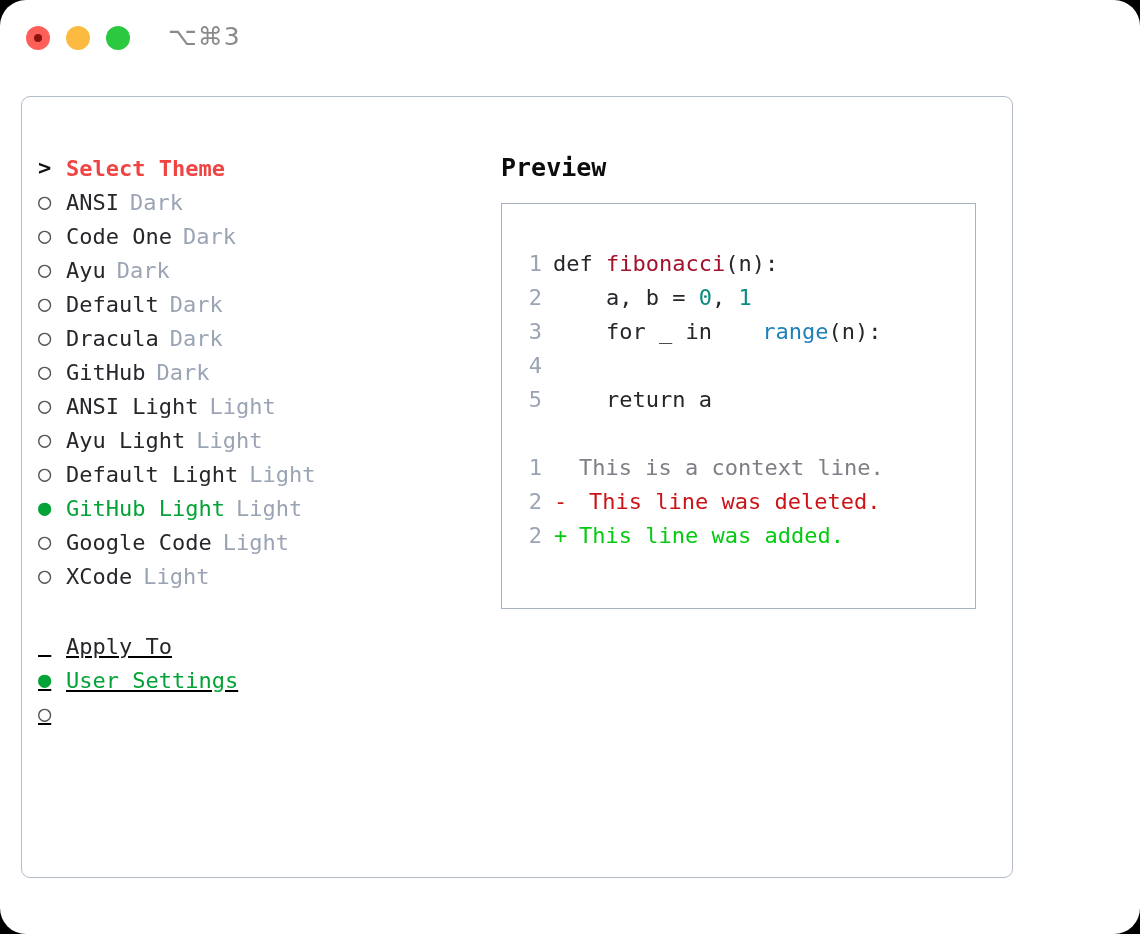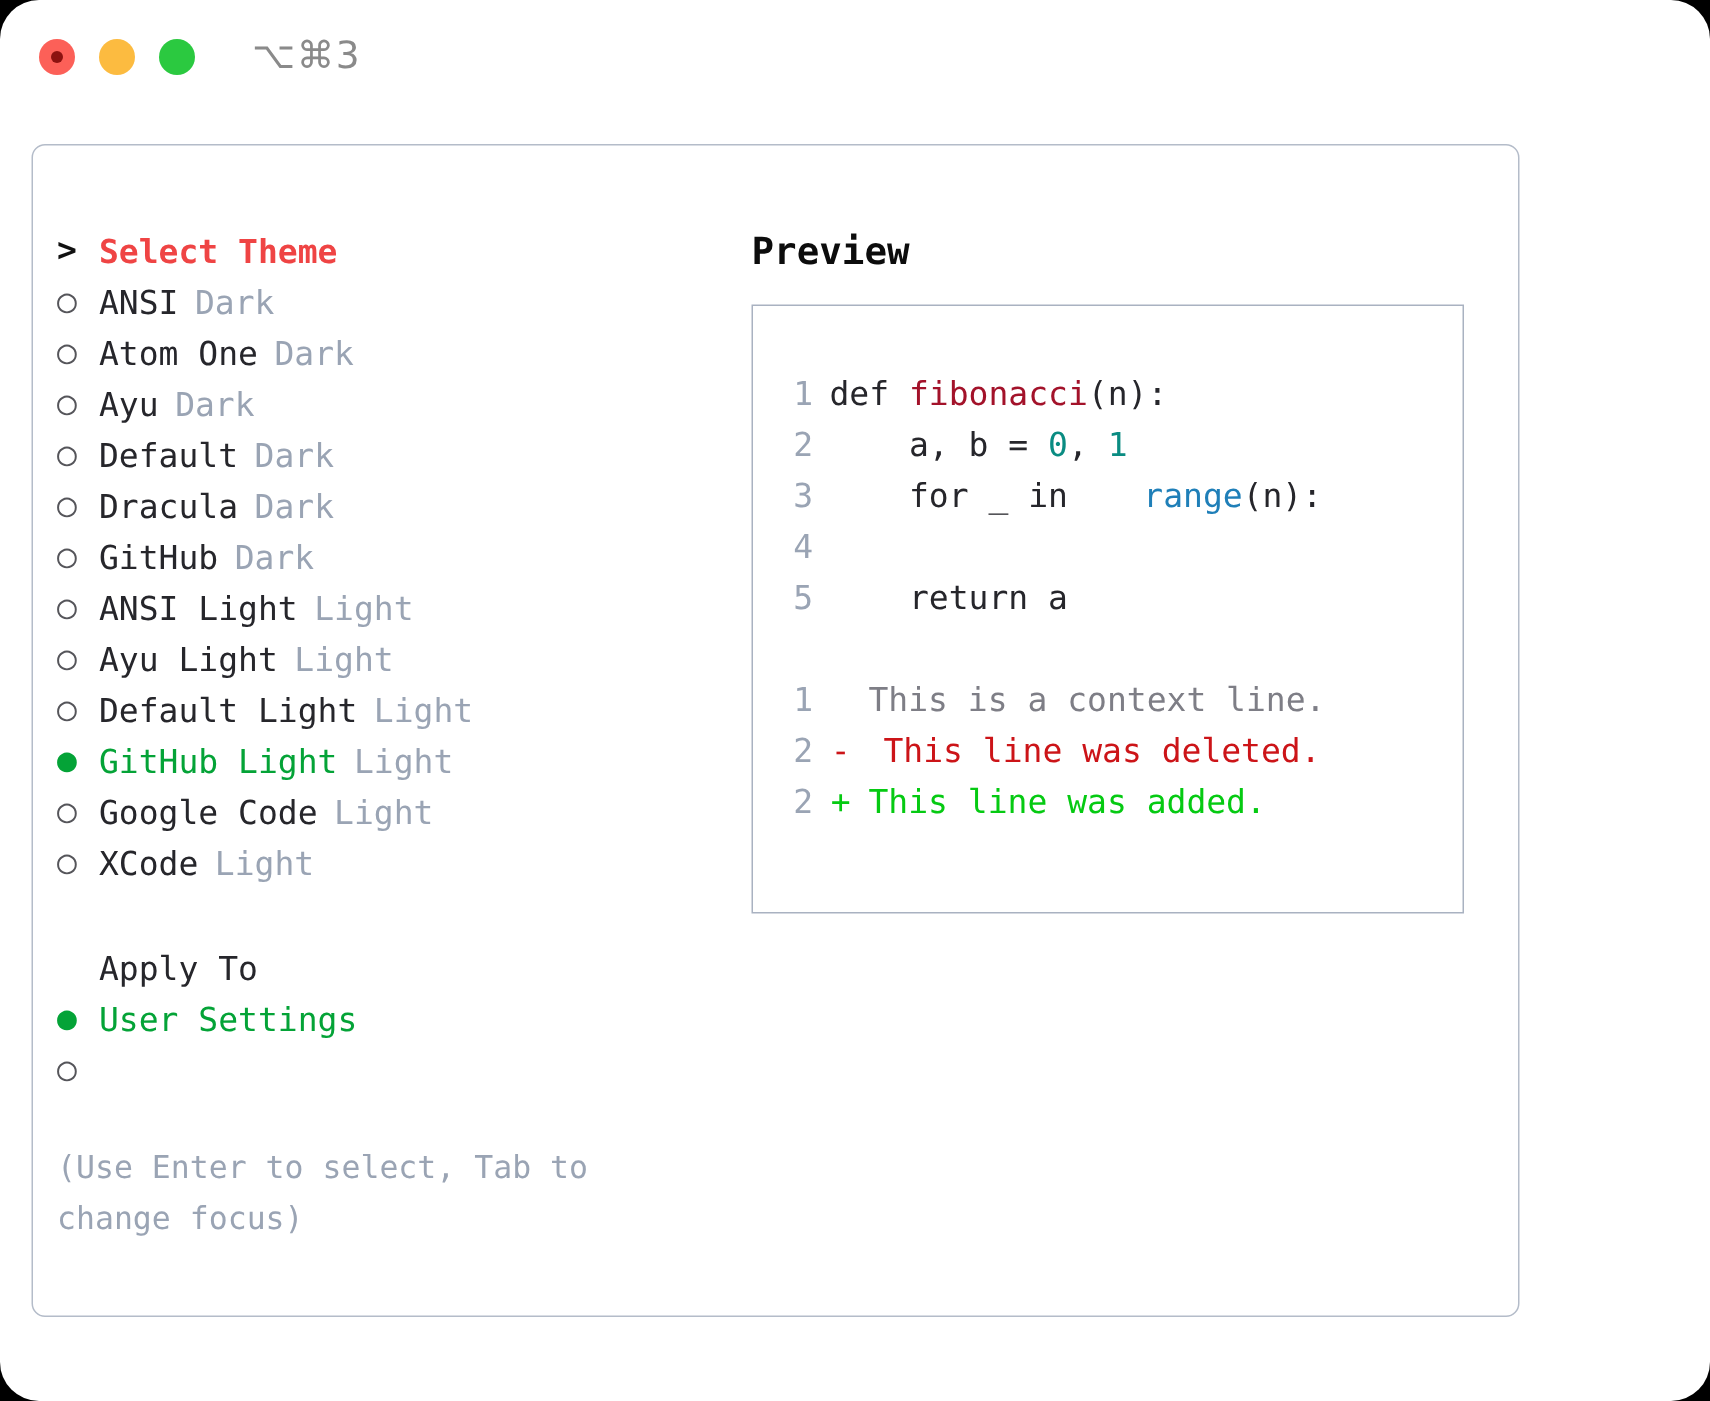--- a/index.html
+++ b/index.html
@@ -100,21 +100,21 @@
   .marker.caret      { color: #111111; font-weight: bold; }
   .marker.radio-off  { color: #55555a; }
   .marker.radio-on   { color: #04a337; }
   .marker.blank      { color: transparent; }
 
   .row-label      { color: #26262b; }
   .row-label.sel   { color: #04a337; }
   .row-label.head  { color: #ef4444; font-weight: bold; }
   .row-variant    { color: #9aa4b4; margin-left: 11px; }
 
-  #apply-block { margin-top: 36px; }
+  #apply-block { margin-top: 36px; text-decoration: underline; }
 
   #hint-text {
     position: absolute;
     left: 16px;
     top: 664px;
     width: 405px;
     font-size: 21px;
     line-height: 34px;
     color: #9aa4b4;
   }
@@ -196,21 +196,21 @@
 
     <div id="theme-column">
 
       <div class="list-row">
         <span class="marker caret">&gt;</span>
         <span class="row-label head">Select Theme</span>
       </div>
 
       <div id="theme-list">
           <div class="list-row"><span class="marker radio-off">○</span><span class="row-label">ANSI</span><span class="row-variant">Dark</span></div>
-          <div class="list-row"><span class="marker radio-off">○</span><span class="row-label">Atom One</span><span class="row-variant">Dark</span></div>
+          <div class="list-row"><span class="marker radio-off">○</span><span class="row-label">Code One</span><span class="row-variant">Dark</span></div>
           <div class="list-row"><span class="marker radio-off">○</span><span class="row-label">Ayu</span><span class="row-variant">Dark</span></div>
           <div class="list-row"><span class="marker radio-off">○</span><span class="row-label">Default</span><span class="row-variant">Dark</span></div>
           <div class="list-row"><span class="marker radio-off">○</span><span class="row-label">Dracula</span><span class="row-variant">Dark</span></div>
           <div class="list-row"><span class="marker radio-off">○</span><span class="row-label">GitHub</span><span class="row-variant">Dark</span></div>
           <div class="list-row"><span class="marker radio-off">○</span><span class="row-label">ANSI Light</span><span class="row-variant">Light</span></div>
           <div class="list-row"><span class="marker radio-off">○</span><span class="row-label">Ayu Light</span><span class="row-variant">Light</span></div>
           <div class="list-row"><span class="marker radio-off">○</span><span class="row-label">Default Light</span><span class="row-variant">Light</span></div>
           <div class="list-row"><span class="marker radio-on">●</span><span class="row-label sel">GitHub Light</span><span class="row-variant">Light</span></div>
           <div class="list-row"><span class="marker radio-off">○</span><span class="row-label">Google Code</span><span class="row-variant">Light</span></div>
           <div class="list-row"><span class="marker radio-off">○</span><span class="row-label">XCode</span><span class="row-variant">Light</span></div>
@@ -221,21 +221,20 @@
           <span class="marker blank">○</span>
           <span class="row-label">Apply To</span>
         </div>
         <div id="apply-list">
             <div class="list-row"><span class="marker radio-on">●</span><span class="row-label sel">User Settings</span></div>
             <div class="list-row"><span class="marker radio-off">○</span></div>
           </div>
       </div>
     </div>
 
-    <div id="hint-text">(Use Enter to select, Tab to change focus)</div>
 
     <div id="preview-column">
       <div id="preview-title">Preview</div>
 
       <div id="preview-box">
         <div id="code-area">
           <div id="code-lines">
               <div class="code-line"><span class="lineno">1</span><span class="code-text"><span>def </span><span class="tok-fn">fibonacci</span><span>(n):</span></span></div>
               <div class="code-line"><span class="lineno">2</span><span class="code-text"><span>    a, b = </span><span class="tok-num">0</span><span>, </span><span class="tok-num">1</span></span></div>
               <div class="code-line"><span class="lineno">3</span><span class="code-text"><span>    for _ in </span><span class="tok-call">range</span><span>(n):</span></span></div>

